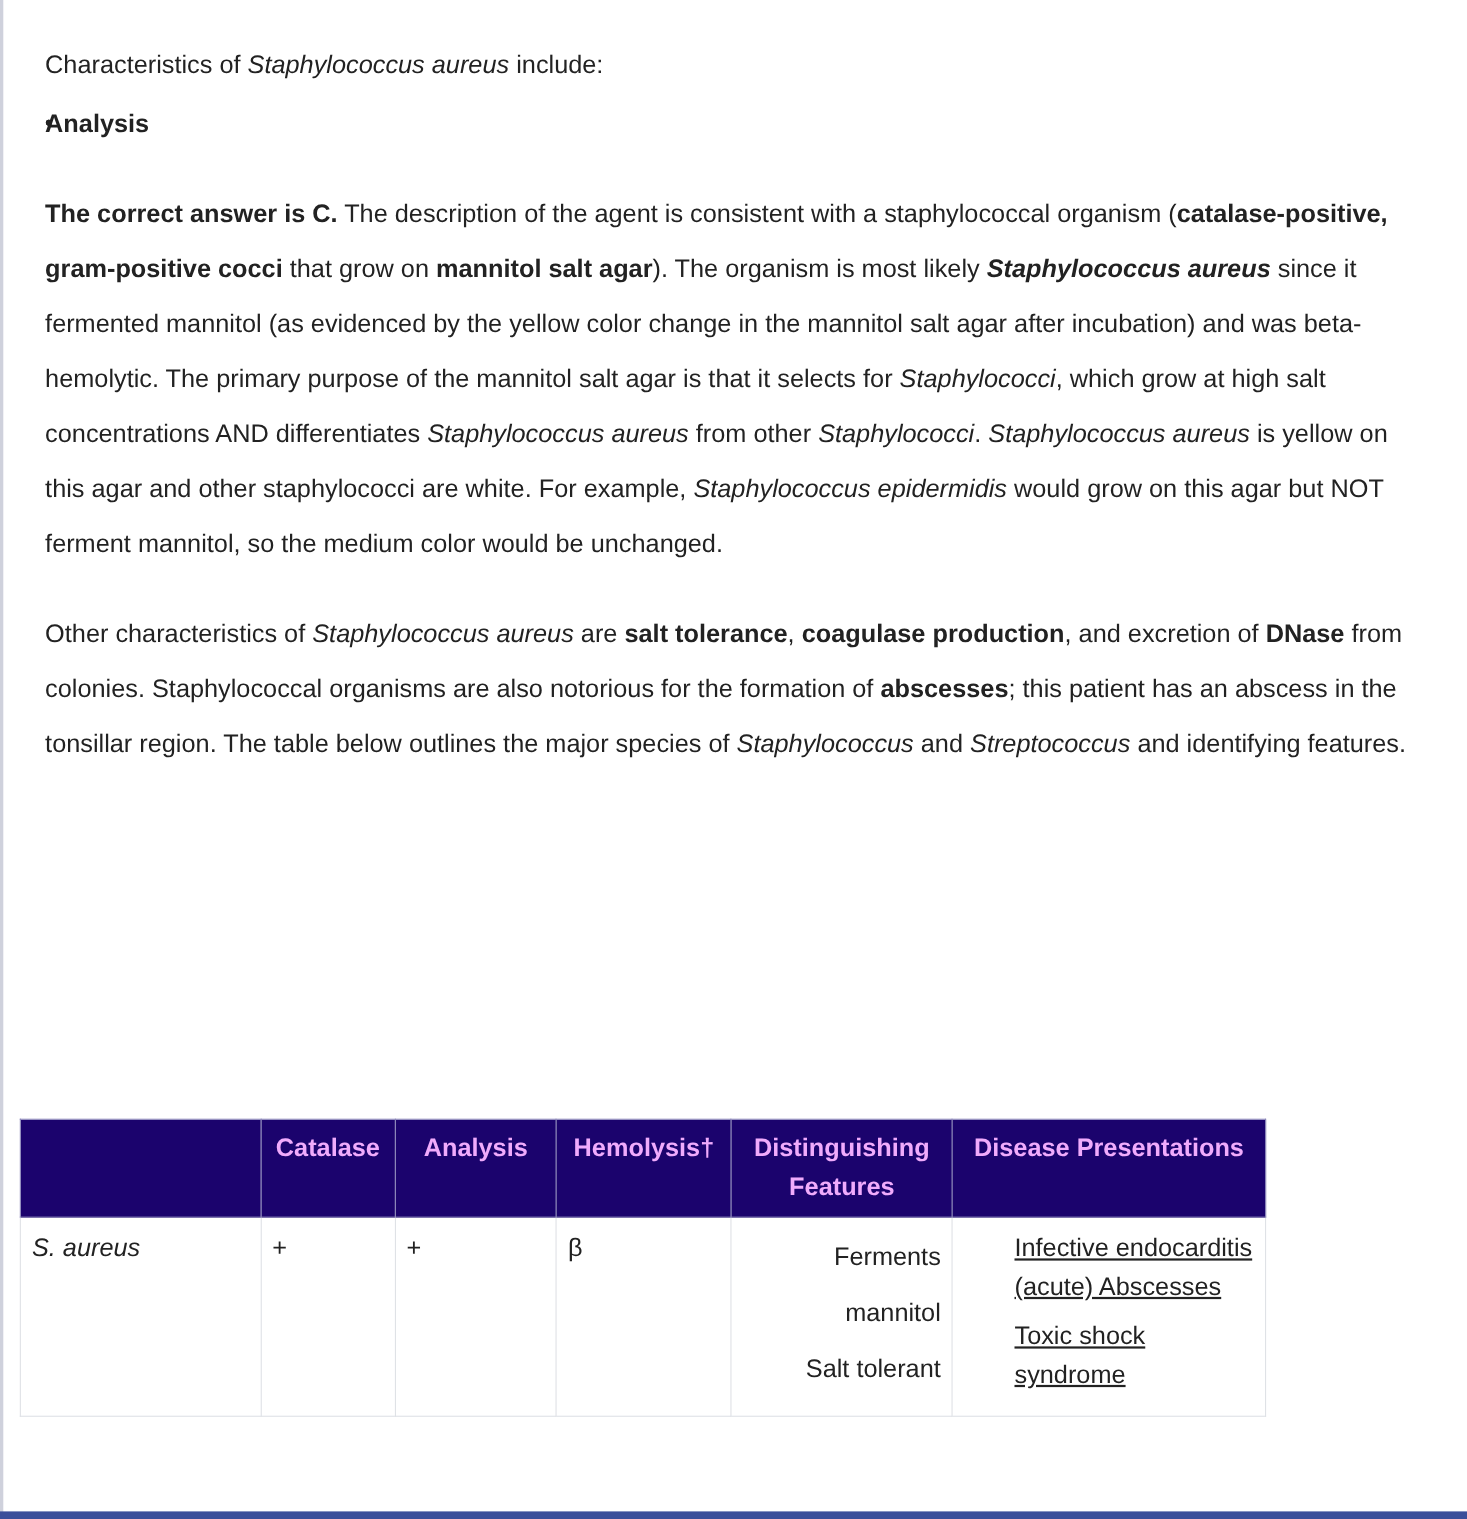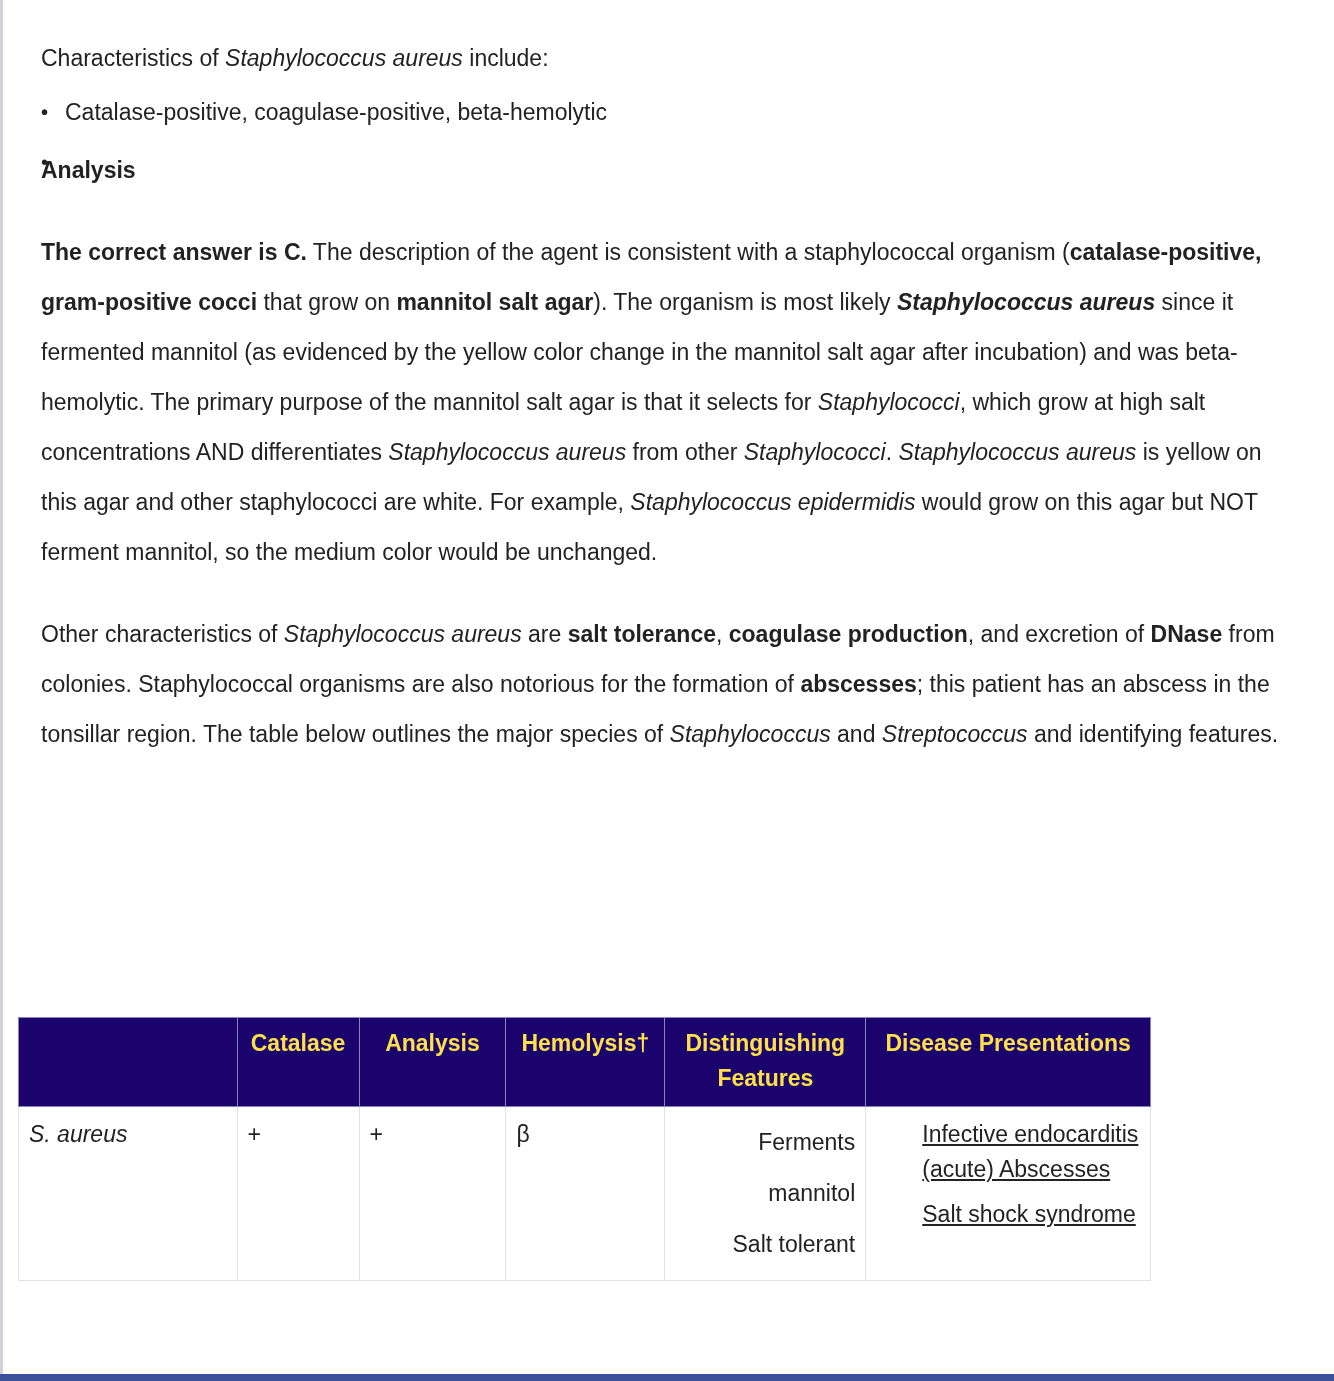--- a/index.html
+++ b/index.html
@@ -39,21 +39,21 @@
   i { font-style: italic; }
 
   table.species-table {
     position: absolute; left: 18px; top: 1017px;
     width: 1133px;
     border-collapse: collapse;
     font-size: 23px;
     color: #222222;
   }
   table.species-table th {
-    background: #1b036d; color: #fde047; font-weight: bold;
+    background: #1b036d; color: #f0abfc; font-weight: bold;
     border: 1px solid #8a85b8;
     padding: 8px 8px; line-height: 35px; height: 72px;
     vertical-align: top; 
   }
   table.species-table td {
     border: 1px solid #dfe2e6;
     vertical-align: top; padding: 10px 10px; line-height: 35px;
   }
   .section-row td { padding: 8px 10px; height: 38px; }
   .feat-list { padding-left: 46px !important; }
@@ -65,21 +65,21 @@
 </head>
 <body>
 
 <div class="left-strip"></div>
 
 <div class="content">
   <p class="intro"><span>Characteristics of </span><i>Staphylococcus aureus</i><span> include:</span></p>
 
   <ul class="bullets">
     <li><span class="bullet">•</span></li>
-    <li><span class="bullet">•</span><span>Catalase-positive, coagulase-positive, beta-hemolytic</span></li>
+    <li><span class="bullet">•</span></li>
     <li><span class="bullet">•</span></li>
   </ul>
 
   <p class="section-heading">Analysis</p>
 
   <p class="analysis"><b>The correct answer is C.</b><span> The description of the agent is consistent with a staphylococcal organism (</span><b>catalase-positive, gram-positive cocci</b><span> that grow on </span><b>mannitol salt agar</b><span>). The organism is most likely </span><b><i>Staphylococcus aureus</i></b><span> since it fermented mannitol (as evidenced by the yellow color change in the mannitol salt agar after incubation) and was beta-hemolytic. The primary purpose of the mannitol salt agar is that it selects for </span><i>Staphylococci</i><span>, which grow at high salt concentrations AND differentiates </span><i>Staphylococcus aureus</i><span> from other </span><i>Staphylococci</i><span>. </span><i>Staphylococcus aureus</i><span> is yellow on this agar and other staphylococci are white. For example, </span><i>Staphylococcus epidermidis</i><span> would grow on this agar but NOT ferment mannitol, so the medium color would be unchanged.</span></p>
 
   <p class="other"><span>Other characteristics of </span><i>Staphylococcus aureus</i><span> are </span><b>salt tolerance</b><span>, </span><b>coagulase production</b><span>, and excretion of </span><b>DNase</b><span> from colonies. Staphylococcal organisms are also notorious for the formation of </span><b>abscesses</b><span>; this patient has an abscess in the tonsillar region. The table below outlines the major species of </span><i>Staphylococcus</i><span> and </span><i>Streptococcus</i><span> and identifying features.</span></p>
 </div>
 
@@ -108,19 +108,19 @@
       <td>+</td>
       <td>+</td>
       <td>β</td>
       <td class="feat-list">
         <div>Ferments</div>
         <div>mannitol</div>
         <div>Salt tolerant</div>
       </td>
       <td class="disease-cell">
         <div class="dp">Infective endocarditis (acute) Abscesses</div>
-        <div class="dp">Salt shock syndrome</div>
+        <div class="dp">Toxic shock syndrome</div>
       </td>
     </tr>
   </tbody>
 </table>
 
 <div class="bottom-bar"></div>
 
 </body></html>

